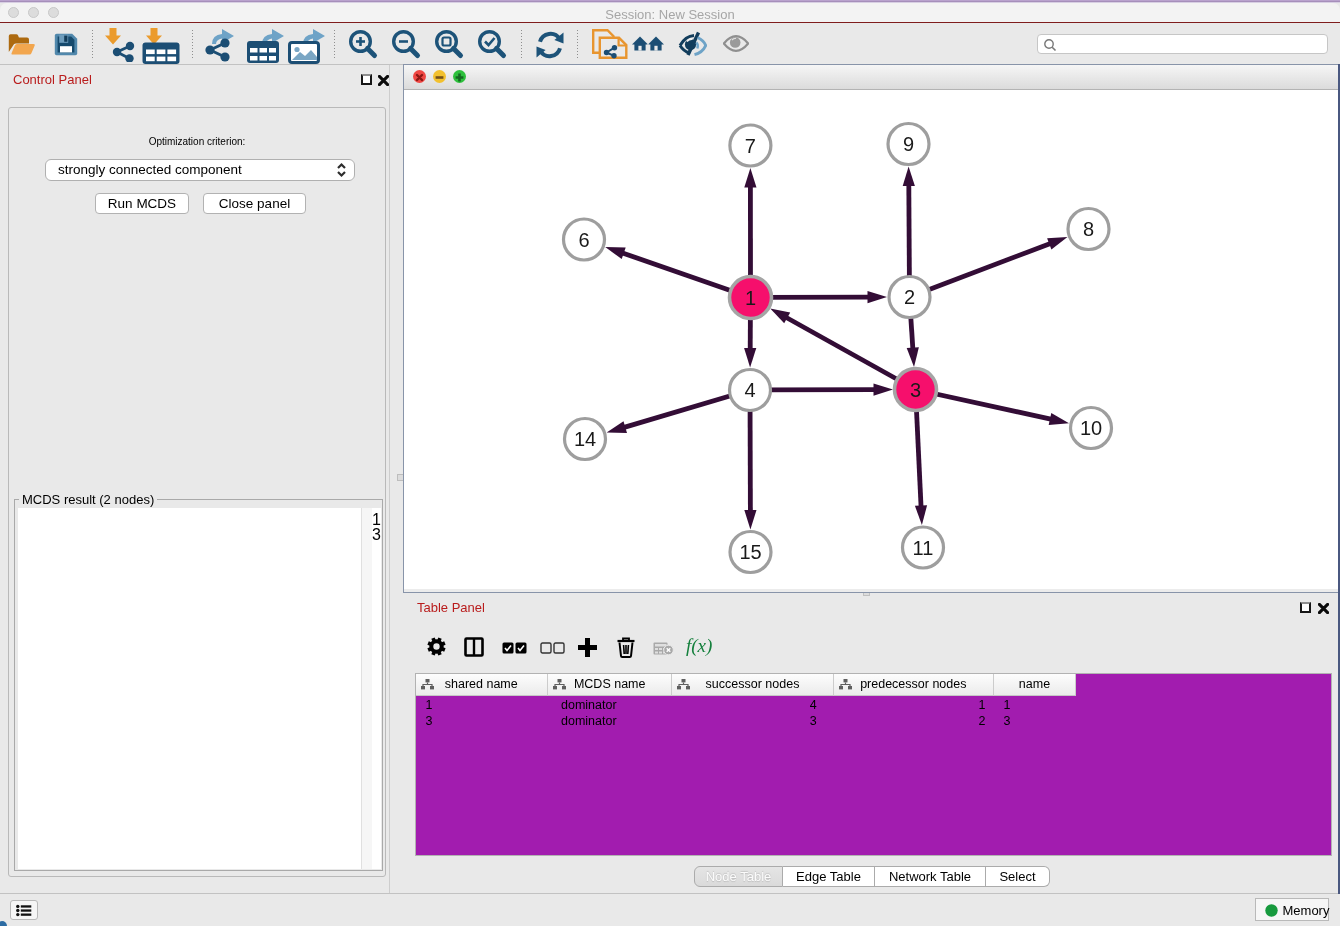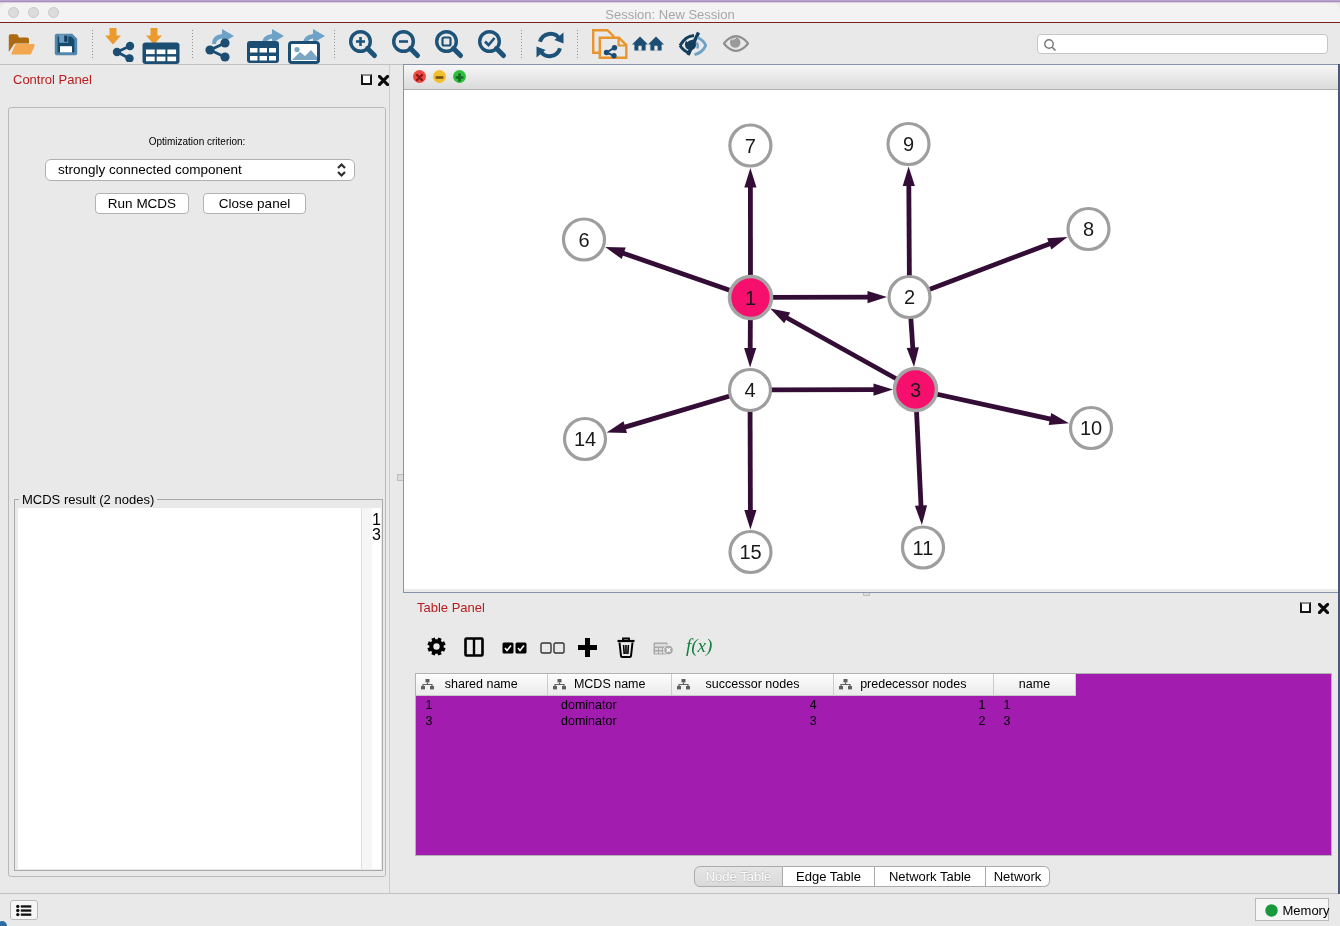--- a/index.html
+++ b/index.html
@@ -414,21 +414,21 @@
     <div class="td" style="left:10px;top:39.5px">3</div>
     <div class="td" style="left:145.5px;top:39.5px">dominator</div>
     <div class="td" style="left:256.9px;top:39.5px;width:144.2px;text-align:right">3</div>
     <div class="td" style="left:418.1px;top:39.5px;width:151.8px;text-align:right">2</div>
     <div class="td" style="left:588px;top:39.5px">3</div>
   </div>
   <div class="tabwrap" style="left:291px;top:269px">
     <div class="tab first sel" style="width:89px">Node Table</div>
     <div class="tab" style="width:92px">Edge Table</div>
     <div class="tab" style="width:111px">Network Table</div>
-    <div class="tab last" style="width:64px">Network</div>
+    <div class="tab last" style="width:64px">Select</div>
   </div>
 </div>
 
   <div id="statusbar">
   <div id="listbtn">
     <svg width="16" height="13" style="position:absolute;left:5px;top:3px" viewBox="0 0 16 13">
       <g fill="#111">
             <circle cx="1.8" cy="2.4" r="1.7"></circle>
             <circle cx="1.8" cy="6.5" r="1.7"></circle>
             <circle cx="1.8" cy="10.6" r="1.7"></circle>

